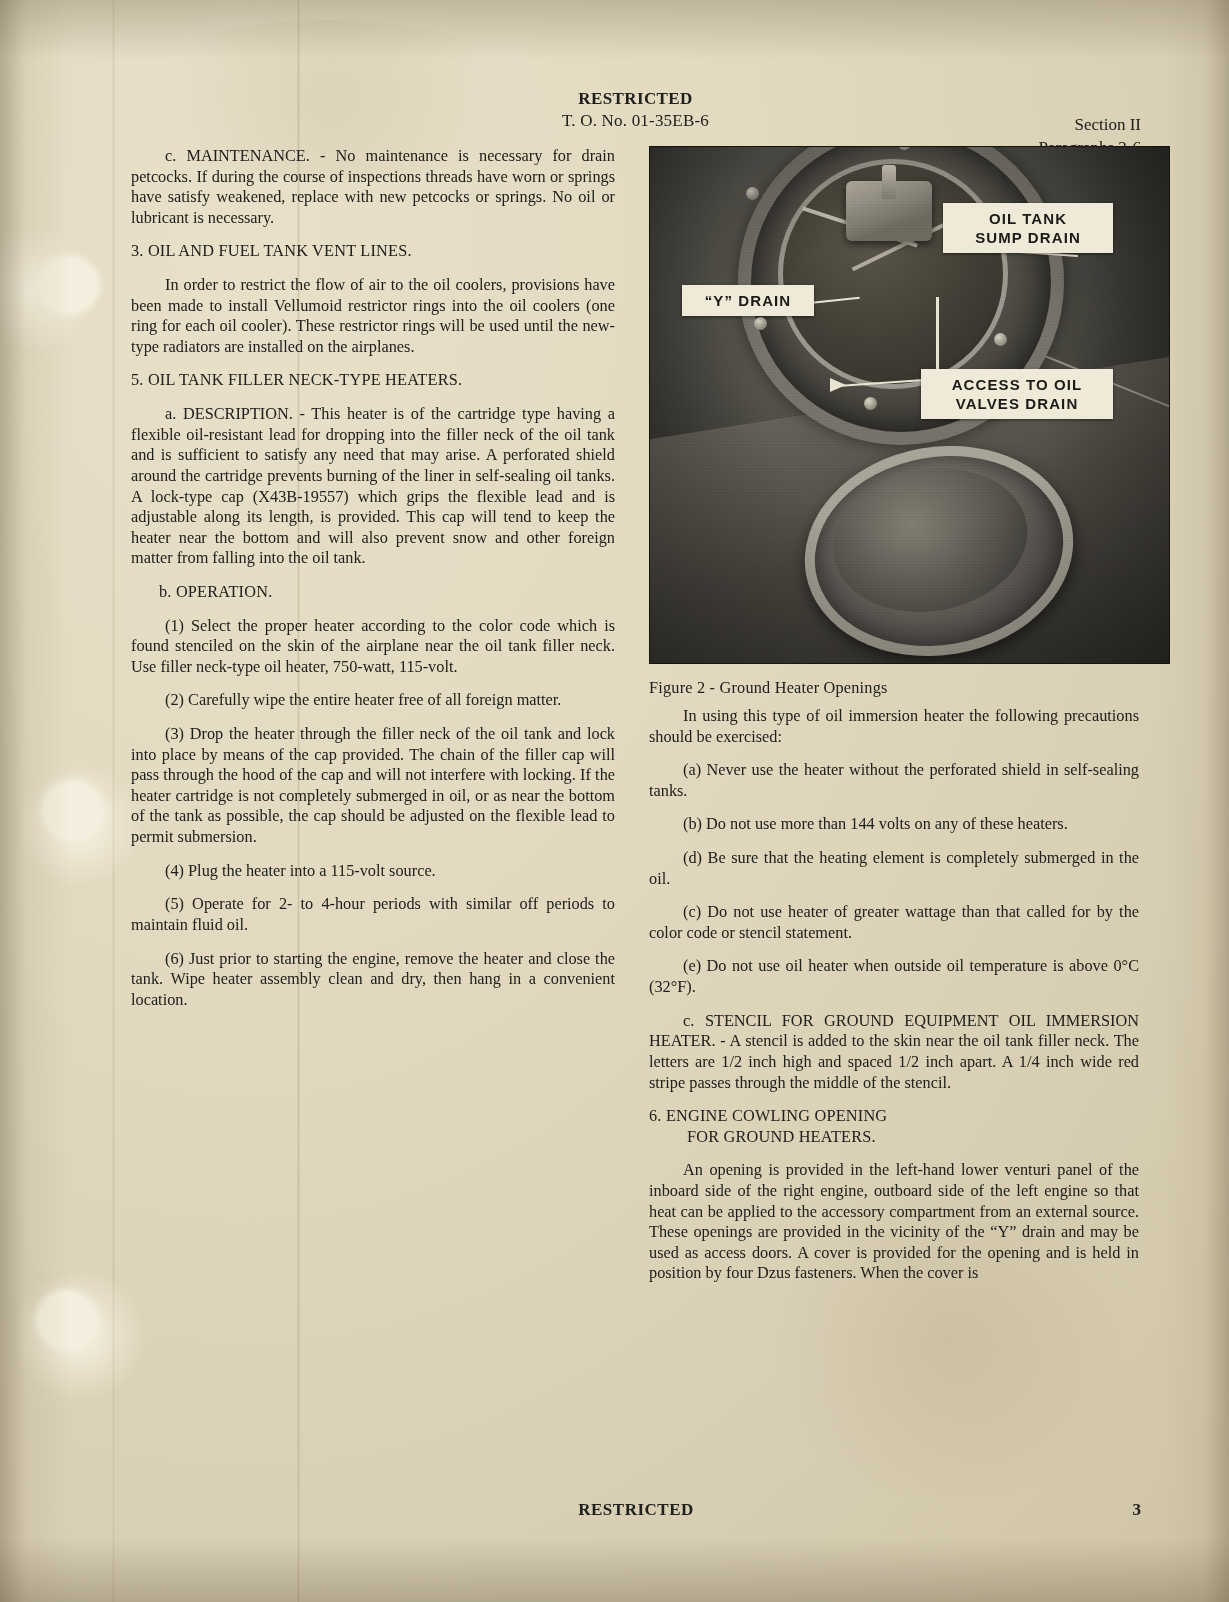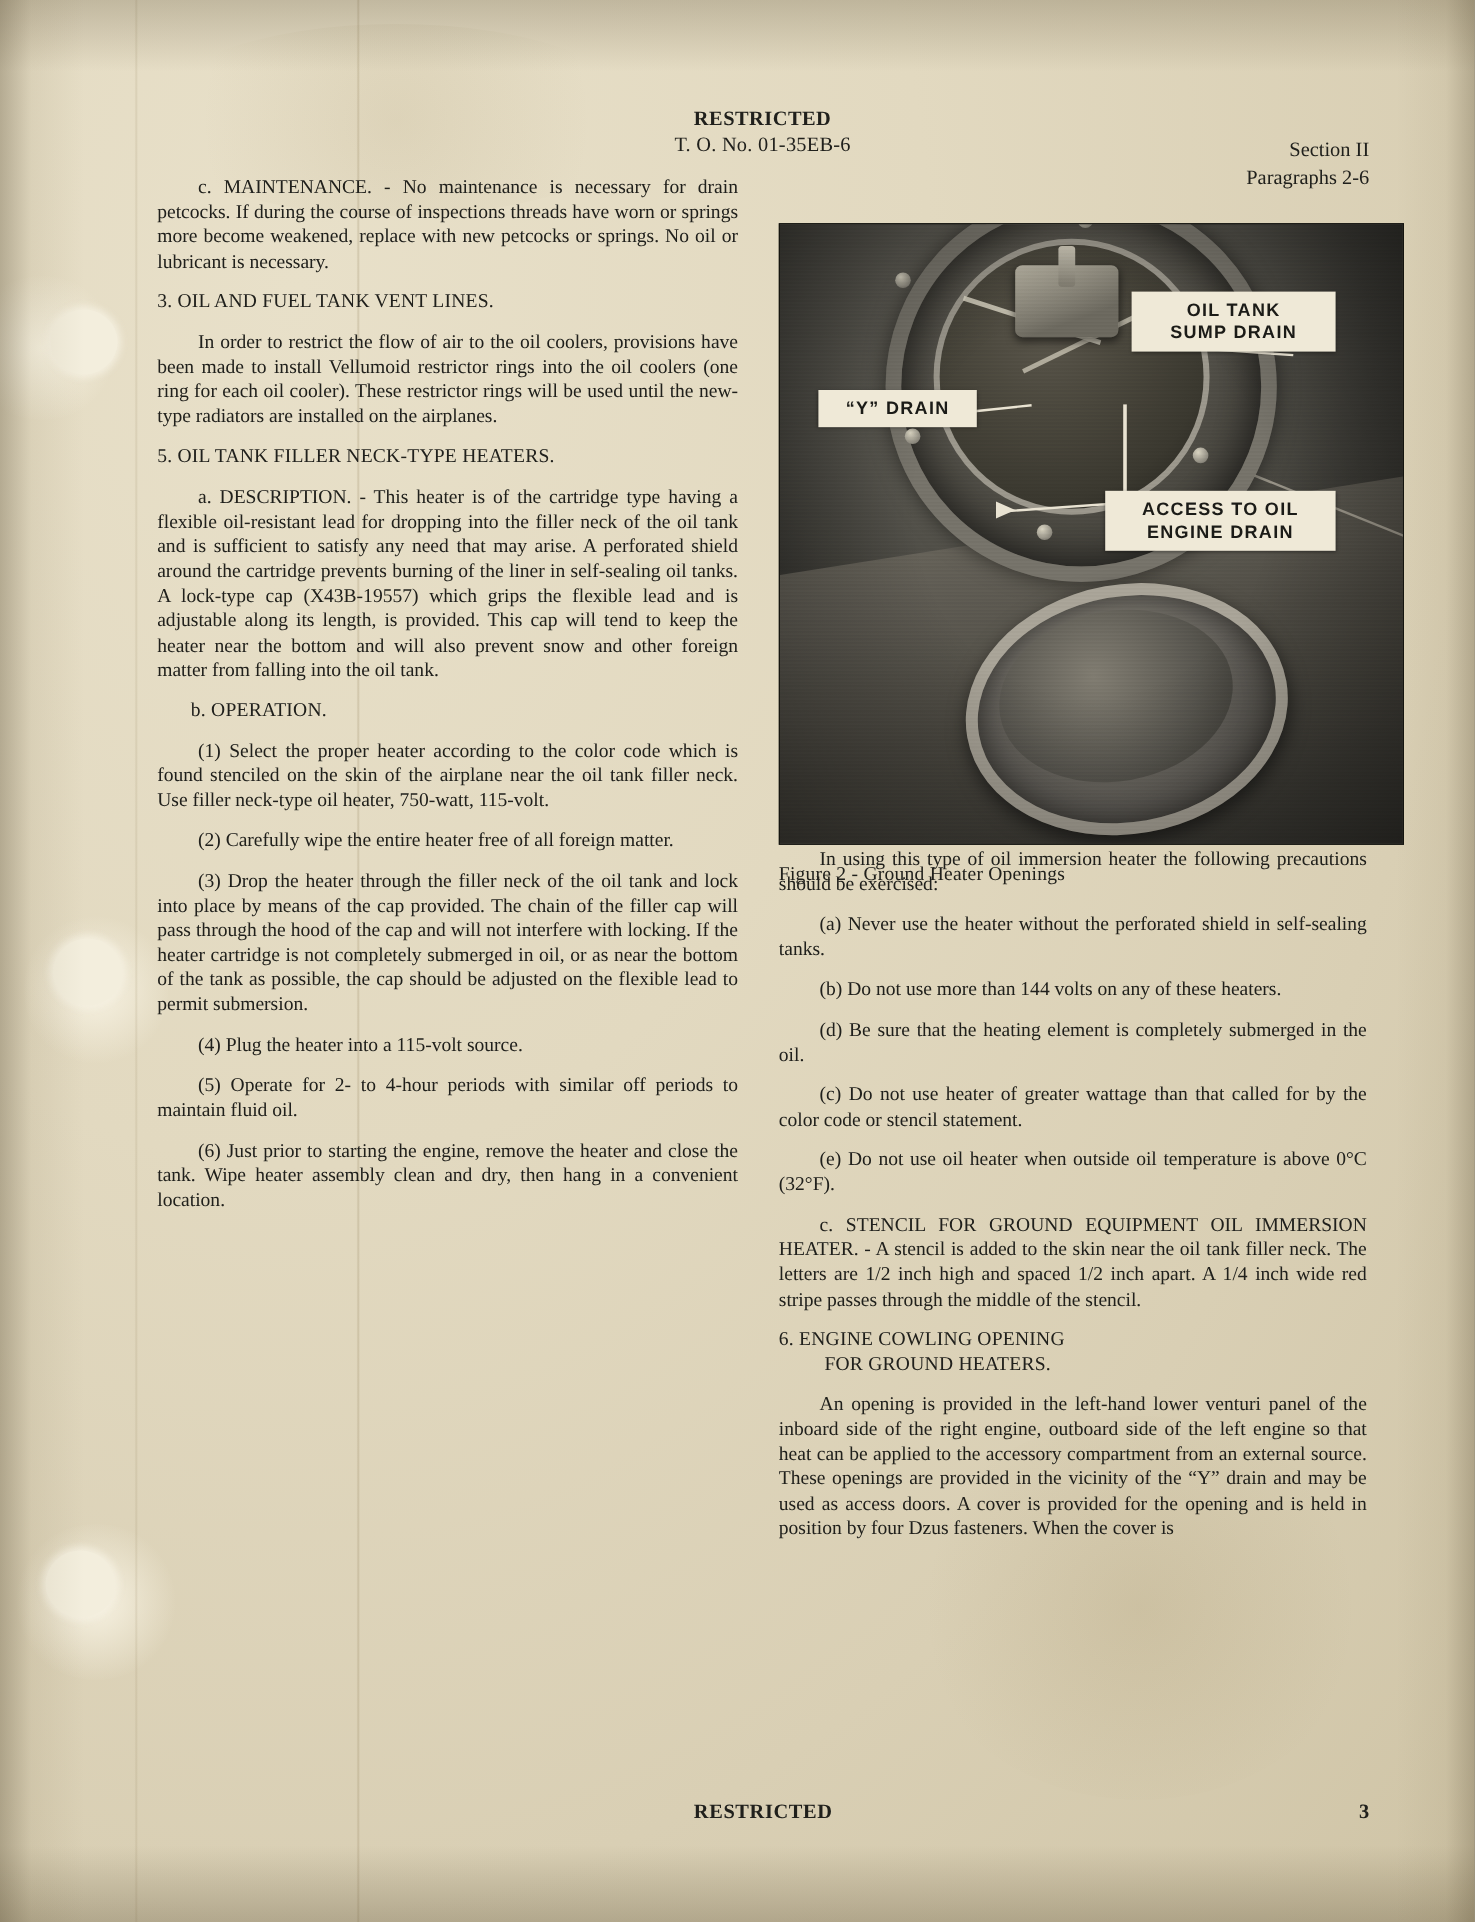--- a/index.html
+++ b/index.html
@@ -111,21 +111,20 @@
     letter-spacing: 0.2px;
   }
   .head.indent { text-indent: 28px; }
 
   
   .figwrap {
     position: absolute;
     left: 649px;
     top: 146px;
     width: 475px;
-    margin-top: 40px;
   }
   .photo {
     position: relative;
     width: 519px;
     height: 516px;
     overflow: hidden;
     background: #2b2b28;
     border: 1px solid #15150f;
   }
   .photo .bg {
@@ -336,21 +335,21 @@
       <div class="r1">RESTRICTED</div>
       <div class="r2">T. O. No. 01-35EB-6</div>
     </div>
     <div class="hdr-right">
       <div>Section II</div>
       <div>Paragraphs 2-6</div>
     </div>
   </div>
 
   <div class="col col-left">
-    <p class="para">c. MAINTENANCE. - No maintenance is necessary for drain petcocks. If during the course of inspections threads have worn or springs more become weakened, replace with new petcocks or springs. No oil or lubricant is necessary.</p>
+    <p class="para">c. MAINTENANCE. - No maintenance is necessary for drain petcocks. If during the course of inspections threads have worn or springs have satisfy weakened, replace with new petcocks or springs. No oil or lubricant is necessary.</p>
     <p class="head">3.  OIL AND FUEL TANK VENT LINES.</p>
     <p class="para">In order to restrict the flow of air to the oil coolers, provisions have been made to install Vellumoid restrictor rings into the oil coolers (one ring for each oil cooler). These restrictor rings will be used until the new-type radiators are installed on the airplanes.</p>
     <p class="head">5.  OIL TANK FILLER NECK-TYPE HEATERS.</p>
     <p class="para">a. DESCRIPTION. - This heater is of the cartridge type having a flexible oil-resistant lead for dropping into the filler neck of the oil tank and is sufficient to satisfy any need that may arise. A perforated shield around the cartridge prevents burning of the liner in self-sealing oil tanks. A lock-type cap (X43B-19557) which grips the flexible lead and is adjustable along its length, is provided. This cap will tend to keep the heater near the bottom and will also prevent snow and other foreign matter from falling into the oil tank.</p>
     <p class="head indent">b. OPERATION.</p>
     <p class="para">(1) Select the proper heater according to the color code which is found stenciled on the skin of the airplane near the oil tank filler neck. Use filler neck-type oil heater, 750-watt, 115-volt.</p>
     <p class="para">(2) Carefully wipe the entire heater free of all foreign matter.</p>
     <p class="para">(3) Drop the heater through the filler neck of the oil tank and lock into place by means of the cap provided. The chain of the filler cap will pass through the hood of the cap and will not interfere with locking. If the heater cartridge is not completely submerged in oil, or as near the bottom of the tank as possible, the cap should be adjusted on the flexible lead to permit submersion.</p>
     <p class="para">(4) Plug the heater into a 115-volt source.</p>
     <p class="para">(5) Operate for 2- to 4-hour periods with similar off periods to maintain fluid oil.</p>
@@ -387,21 +386,21 @@
 
       <div class="callout" style="left:293px;top:56px;width:150px;">
         <div>OIL TANK</div>
         <div>SUMP DRAIN</div>
       </div>
       <div class="callout" style="left:32px;top:138px;width:112px;">
         <div>“Y” DRAIN</div>
       </div>
       <div class="callout" style="left:271px;top:222px;width:172px;">
         <div>ACCESS TO OIL</div>
-        <div>ENGINE DRAIN</div>
+        <div>VALVES DRAIN</div>
       </div>
     </div>
     <div class="figcap">Figure 2 - Ground Heater Openings</div>
   </div>
 
   <div class="col col-right" style="top: 706px;">
     <p class="para">In using this type of oil immersion heater the following precautions should be exercised:</p>
     <p class="para">(a) Never use the heater without the perforated shield in self-sealing tanks.</p>
     <p class="para">(b) Do not use more than 144 volts on any of these heaters.</p>
     <p class="para">(d) Be sure that the heating element is completely submerged in the oil.</p>

